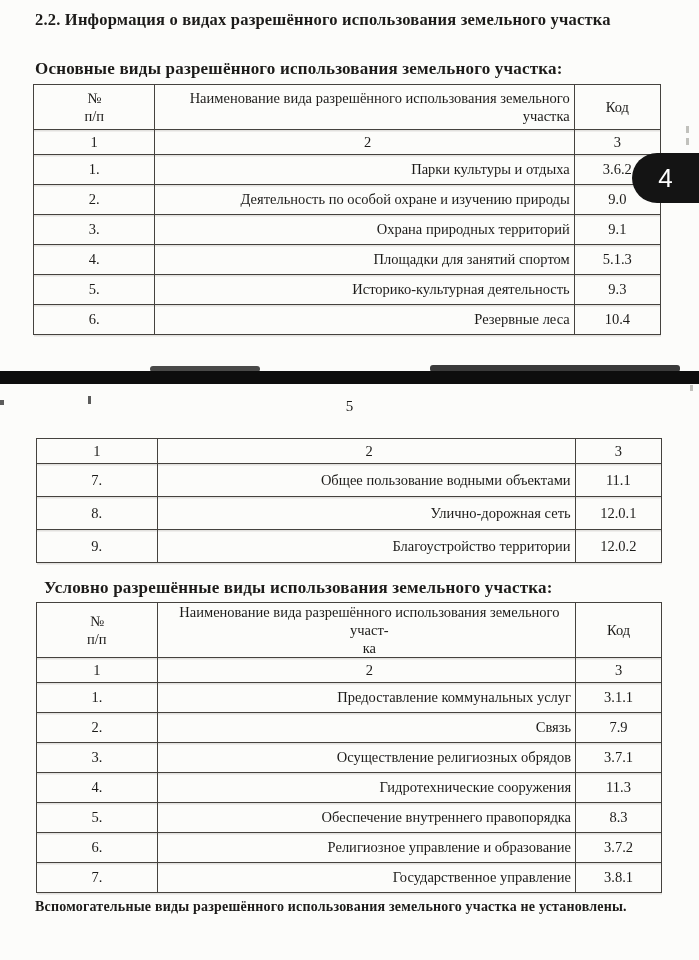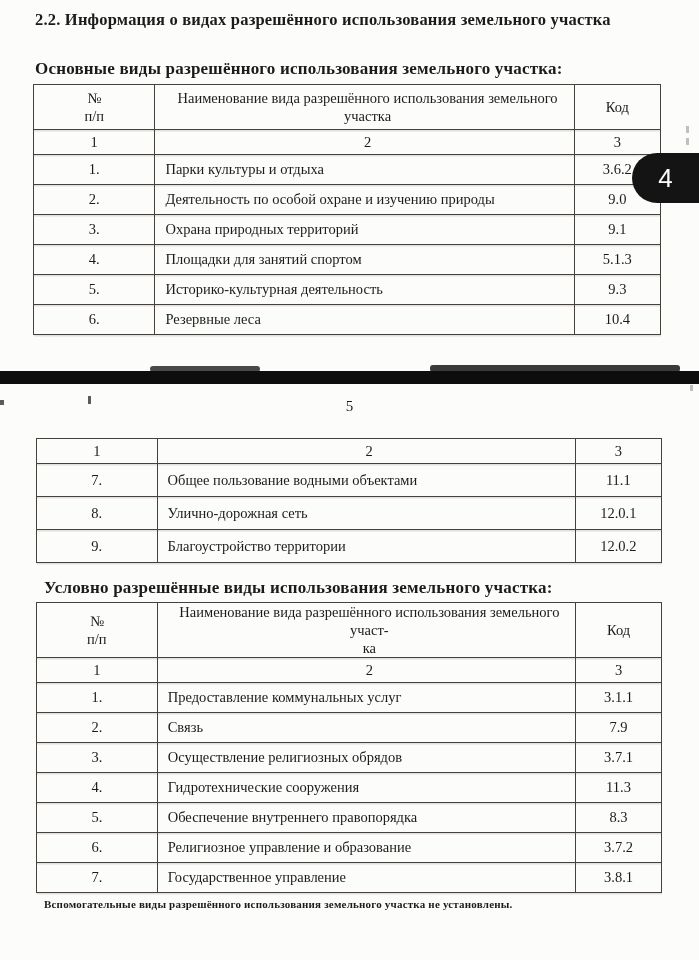--- a/index.html
+++ b/index.html
@@ -21,42 +21,42 @@
   }
   .h-sub1{
     position:absolute;left:35px;top:59px;width:640px;
     font-size:17px;font-weight:bold;letter-spacing:.2px;
   }
   .h-sub2{
     position:absolute;left:44px;top:578px;width:640px;
     font-size:17px;font-weight:bold;letter-spacing:.2px;
   }
   .footer-note{
-    position:absolute;left:44px;top:896px;width:645px;
-    font-size:11px;font-weight:bold;line-height:1.55;letter-spacing:.2px;
+    position:absolute;left:35px;top:896px;width:645px;
+    font-size:14px;font-weight:bold;line-height:1.55;letter-spacing:.2px;
   }
   
   table.doc{
     position:absolute;
     border-collapse:collapse;
     background:transparent;
     z-index:2;
   }
   #table1{left:33px;top:84px;width:628px;}
   #table2{left:36px;top:438px;width:626px;}
   #table3{left:36px;top:602px;width:626px;}
   table.doc td,table.doc th{
     border:1px solid #45423e;
     font-weight:normal;
     font-size:14.5px;
     padding:0 4px;
     box-shadow:0 1.5px 0 rgba(70,66,58,.14);
   }
   .c-num{width:118px;text-align:center;}
-  .c-name{width:422px;text-align:left;padding-left:10px !important;}
+  .c-name{width:422px;text-align:right;padding-left:10px !important;}
   .c-code{width:80px;text-align:center;}
   .hdr td{
     text-align:center;font-size:13.5px;height:44px;
     line-height:1.25;
   }
   #table3 .hdr td{height:50px;}
   .idx td{height:24px;text-align:center !important;font-size:13.5px;padding:0;}
   #table1 tbody tr td{height:29px;}
   #table2 tbody tr td{height:32px;}
   #table3 tbody tr td{height:29px;}
@@ -109,21 +109,21 @@
 
   <div class="h-main">2.2. Информация о видах разрешённого использования земельного участка</div>
 
   <div class="h-sub1">Основные виды разрешённого использования земельного участка:</div>
 
   <table class="doc" id="table1">
     <thead>
       <tr class="hdr">
         <td class="c-num pre">№
 п/п</td>
-        <td class="c-name" style="text-align:center;">Наименование вида разрешённого использования земельного участка</td>
+        <td class="c-name" style="text-align:right;">Наименование вида разрешённого использования земельного участка</td>
         <td class="c-code">Код</td>
       </tr>
       <tr class="idx">
         <td class="c-num">1</td>
         <td class="c-name">2</td>
         <td class="c-code">3</td>
       </tr>
     </thead>
     <tbody>
         <tr>

